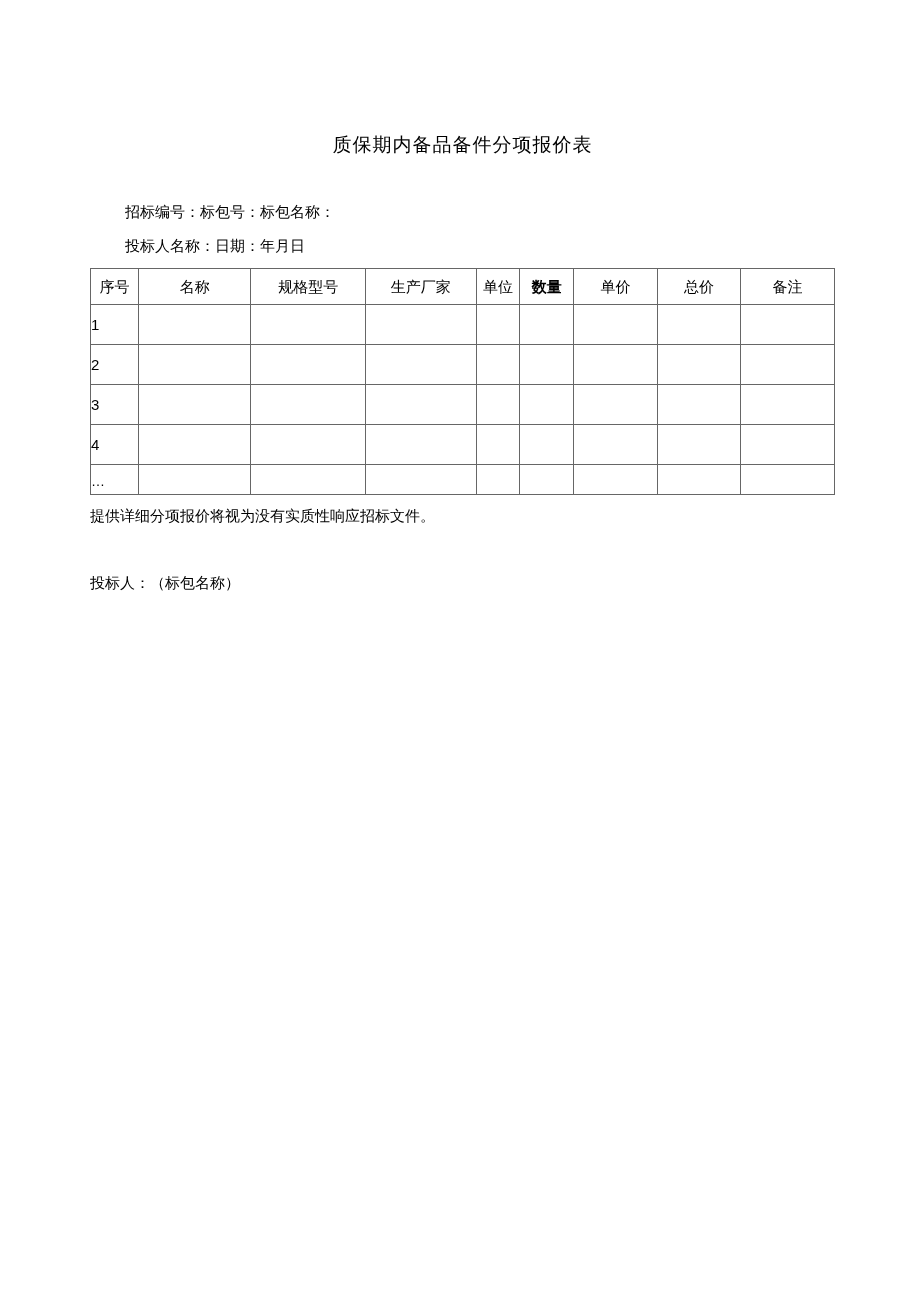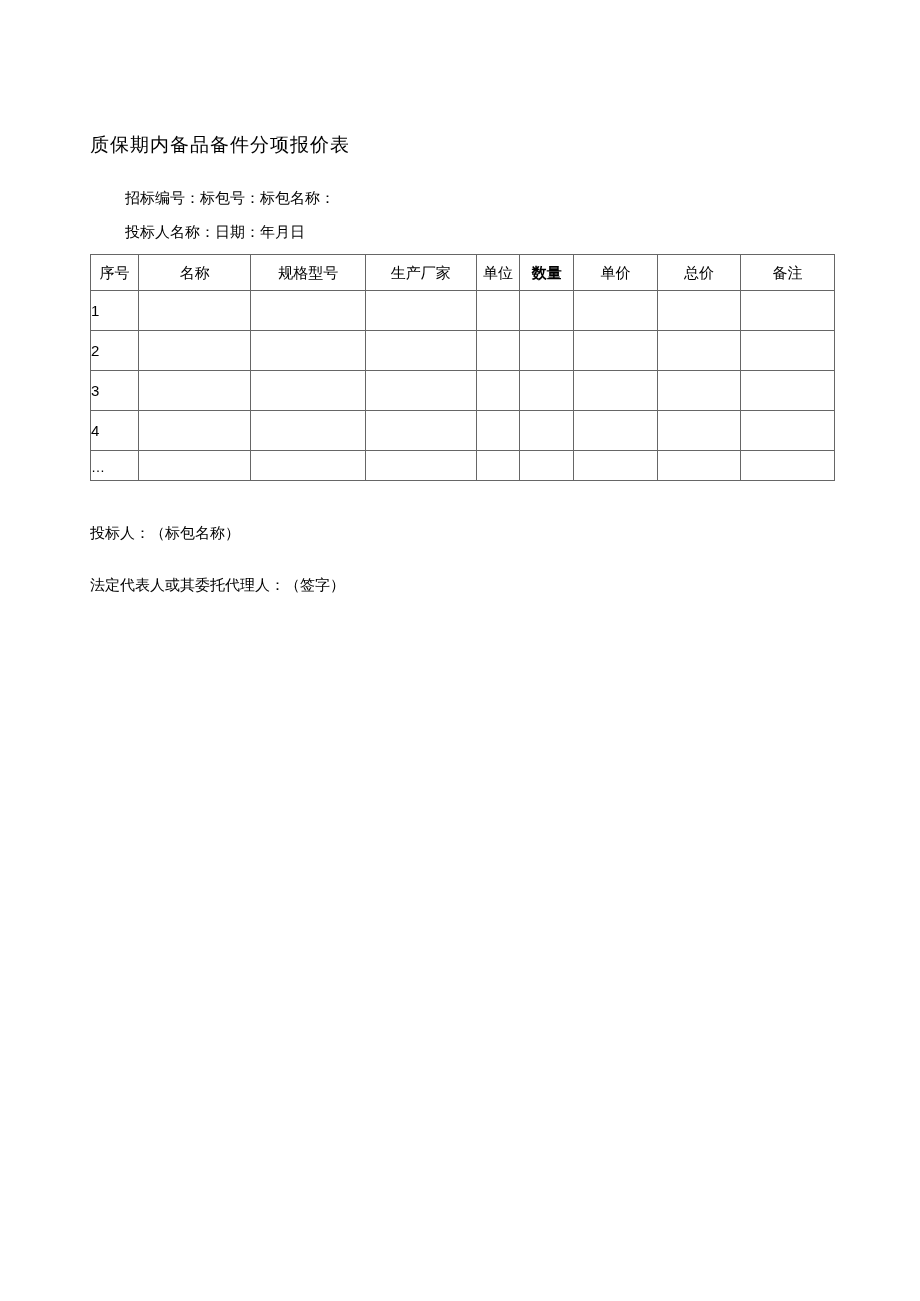--- a/index.html
+++ b/index.html
@@ -11,23 +11,24 @@
       font-family: "SimSun", "宋体", serif;
       font-size: 15px;
       color: #000;
       background: #fff;
       width: 920px;
       min-height: 1301px;
       padding: 130px 85px 0 90px;
       line-height: 1.6;
     }
     .title {
+      text-align: center;
       font-size: 19px;
       font-weight: normal;
-      margin-bottom: 26px;
+      margin-bottom: 40px;
       letter-spacing: 1px;
     }
     .meta-line {
       margin-bottom: 10px;
       font-size: 15px;
       margin-left: 35px;
     }
     table {
       border-collapse: collapse;
       width: 100%;
@@ -160,18 +161,18 @@
       <td class="ellipsis-cell"></td>
       <td class="ellipsis-cell"></td>
       <td class="ellipsis-cell"></td>
       <td class="ellipsis-cell"></td>
       <td class="ellipsis-cell"></td>
     </tr>
   </tbody>
 </table>
 
 <div class="notes">
+  <div>提供详细分项报价将视为没有实质性响应招标文件。</div>
 </div>
 
 <div class="sig-block">
   <div class="sig-line">投标人：（标包名称）</div>
-  <div class="sig-line">法定代表人或其委托代理人：（签字）</div>
 </div>
 
 </body></html>

